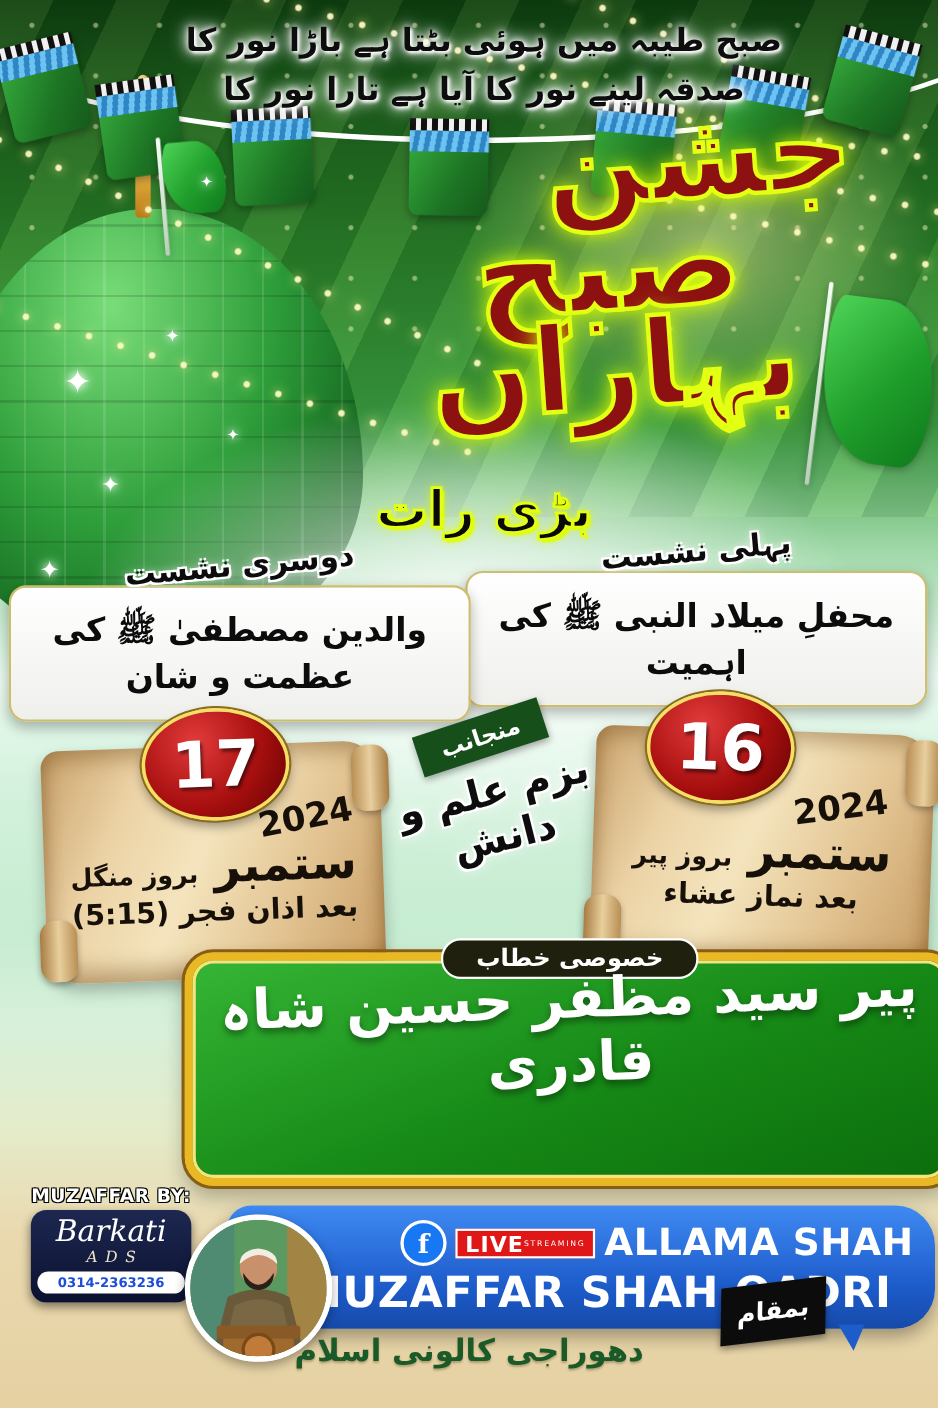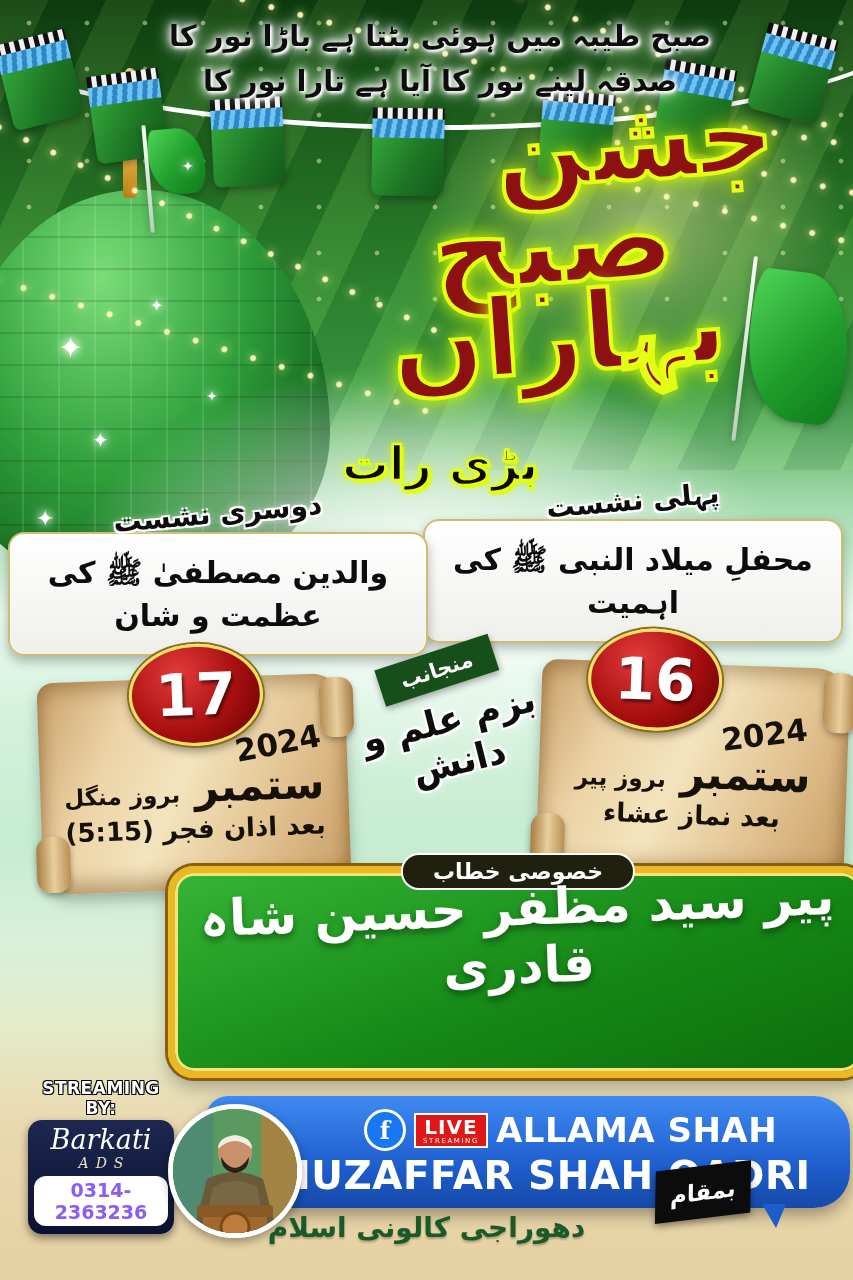--- a/index.html
+++ b/index.html
@@ -148,36 +148,36 @@
 
   
   .designer{position:absolute;left:28px;top:1078px;width:146px;text-align:center;z-index:5;}
   .designer-label{color:#fff;font-weight:bold;font-size:17px;letter-spacing:.5px;
     text-shadow:-1px -1px 0 #000,1px -1px 0 #000,-1px 1px 0 #000,1px 1px 0 #000;}
   .designer-card{margin-top:2px;background:linear-gradient(180deg,#1d2750,#0b1130);
     border-radius:14px;padding:6px 6px 8px;box-shadow:0 4px 9px rgba(0,0,0,.45);}
   .designer-name{font-family:"DejaVu Serif",serif;font-style:italic;color:#fff;font-size:27px;line-height:1;}
   .designer-sub{color:#ece5c9;font-size:14px;letter-spacing:7px;margin:2px 0 5px 7px;
     font-family:"DejaVu Serif",serif;font-style:italic;}
-  .designer-phone{background:#fff;border-radius:12px;color:#8b5cf6;font-weight:bold;
-    font-size:19px;padding:3px 8px;}
+  .designer-phone{background:#fff;border-radius:12px;color:#1d4ed8;font-weight:bold;
+    font-size:12px;padding:3px 8px;}
 
   
   .live-banner{position:absolute;left:206px;top:1096px;width:644px;height:112px;
     border-radius:22px 36px 36px 22px;
     background:linear-gradient(180deg,#3f8af2,#1d5ccb 65%,#164aa9);
     box-shadow:0 7px 15px rgba(0,0,0,.33);z-index:5;color:#fff;}
   .live-banner::after{content:"";position:absolute;bottom:-20px;right:64px;width:0;height:0;
     border-left:14px solid transparent;border-right:10px solid transparent;
     border-top:24px solid #1d5ccb;}
   .fb-row{display:flex;align-items:center;gap:8px;margin:13px 0 0 158px;}
   .fb-icon{width:36px;height:36px;border-radius:50%;background:#1877f2;border:3px solid #fff;
     display:flex;align-items:center;justify-content:center;
     font-family:"DejaVu Serif",serif;font-weight:bold;font-size:24px;color:#fff;}
-  .live-badge{display:flex;flex-direction:column;align-items:center;background:#e01717;
+  .live-badge{display:flex;flex-direction:row;align-items:center;background:#e01717;
     border:2px solid #fff;padding:2px 7px 1px;line-height:1;}
   .live-word{font-size:20px;font-weight:bold;letter-spacing:1px;}
   .streaming-word{font-size:7px;letter-spacing:1.6px;margin-top:1px;}
   .name1{font-size:34px;font-weight:bold;letter-spacing:.5px;}
   .name2{margin:2px 0 0 66px;font-size:39px;font-weight:bold;letter-spacing:.5px;}
 
   
   .photo{position:absolute;left:168px;top:1104px;width:124px;height:124px;border-radius:50%;
     border:5px solid #fff;overflow:hidden;z-index:6;box-shadow:0 4px 10px rgba(0,0,0,.35);
     background:linear-gradient(140deg,#3d8f58,#7fb06a 45%,#b0703a 80%);}
@@ -323,21 +323,21 @@
     <span class="org-badge">منجانب</span>
     <div class="org-name">بزم علم و دانش</div>
   </div>
 
   <div class="speech">
     <div class="speech-badge">خصوصی خطاب</div>
     <div class="speaker-name">پیر سید مظفر حسین شاہ قادری</div>
   </div>
 
   <div class="designer">
-    <div class="designer-label">STREAMING BY:</div>
+    <div class="designer-label">MUZAFFAR BY:</div>
     <div class="designer-card">
       <div class="designer-name">Barkati</div>
       <div class="designer-sub">ADS</div>
       <div class="designer-phone">0314-2363236</div>
     </div>
   </div>
 
   <div class="live-banner">
     <div class="fb-row">
       <div class="fb-icon">f</div>

